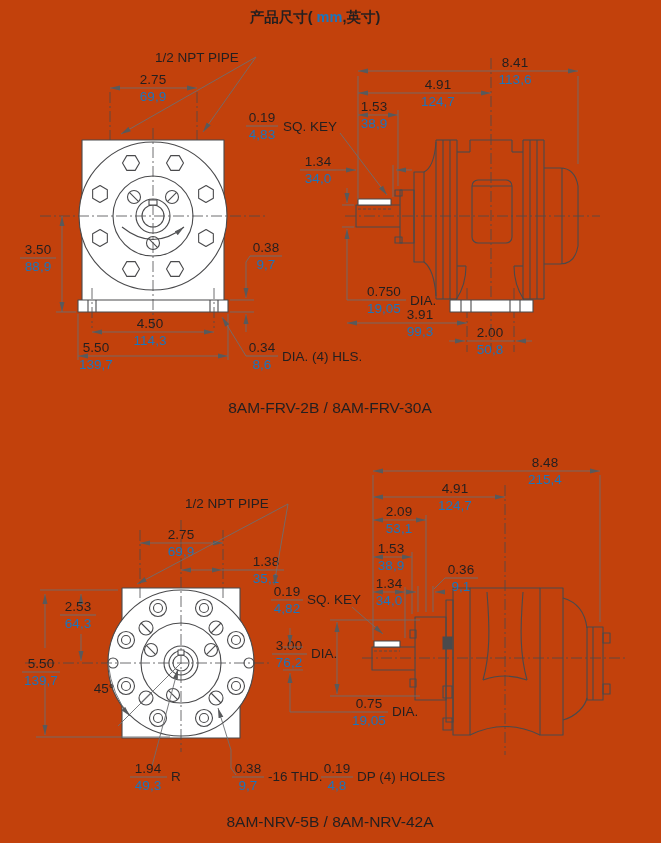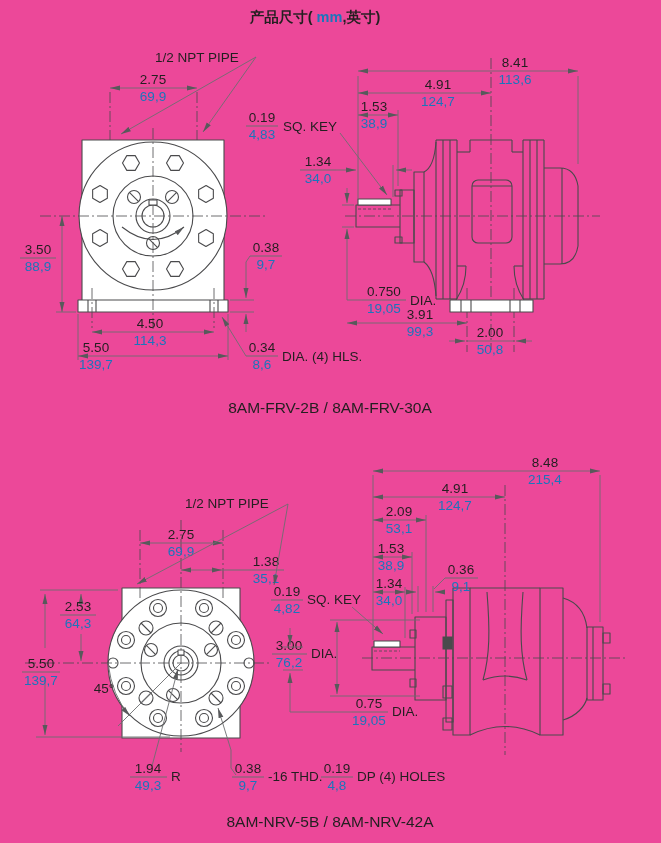--- a/index.html
+++ b/index.html
@@ -1,16 +1,16 @@
 <!DOCTYPE html>
 <html><head>
 <meta charset="utf-8">
 <style>
   html,body{margin:0;padding:0;background:#fff;}
-  #page{position:relative;width:661px;height:843px;background:#ec4899;overflow:hidden;}
+  #page{position:relative;width:661px;height:843px;background:#c2410c;overflow:hidden;}
   svg{display:block;}
   text{font-family:"Liberation Sans",sans-serif;font-size:13.5px;}
   .tin{fill:#231f20;}
   .tmm{fill:#1b75bc;}
   .lbl{fill:#231f20;}
   .cap{font-size:15.5px;fill:#231f20;}
   .ttl{font-size:14.5px;font-weight:bold;fill:#231f20;}
   .ttl .unit{fill:#1b75bc;}
   .ol{stroke:#4a4a4c;fill:none;stroke-width:1.1;stroke-linejoin:round;}
   .olf{stroke:#4a4a4c;fill:#fff;stroke-width:1.1;stroke-linejoin:round;}

